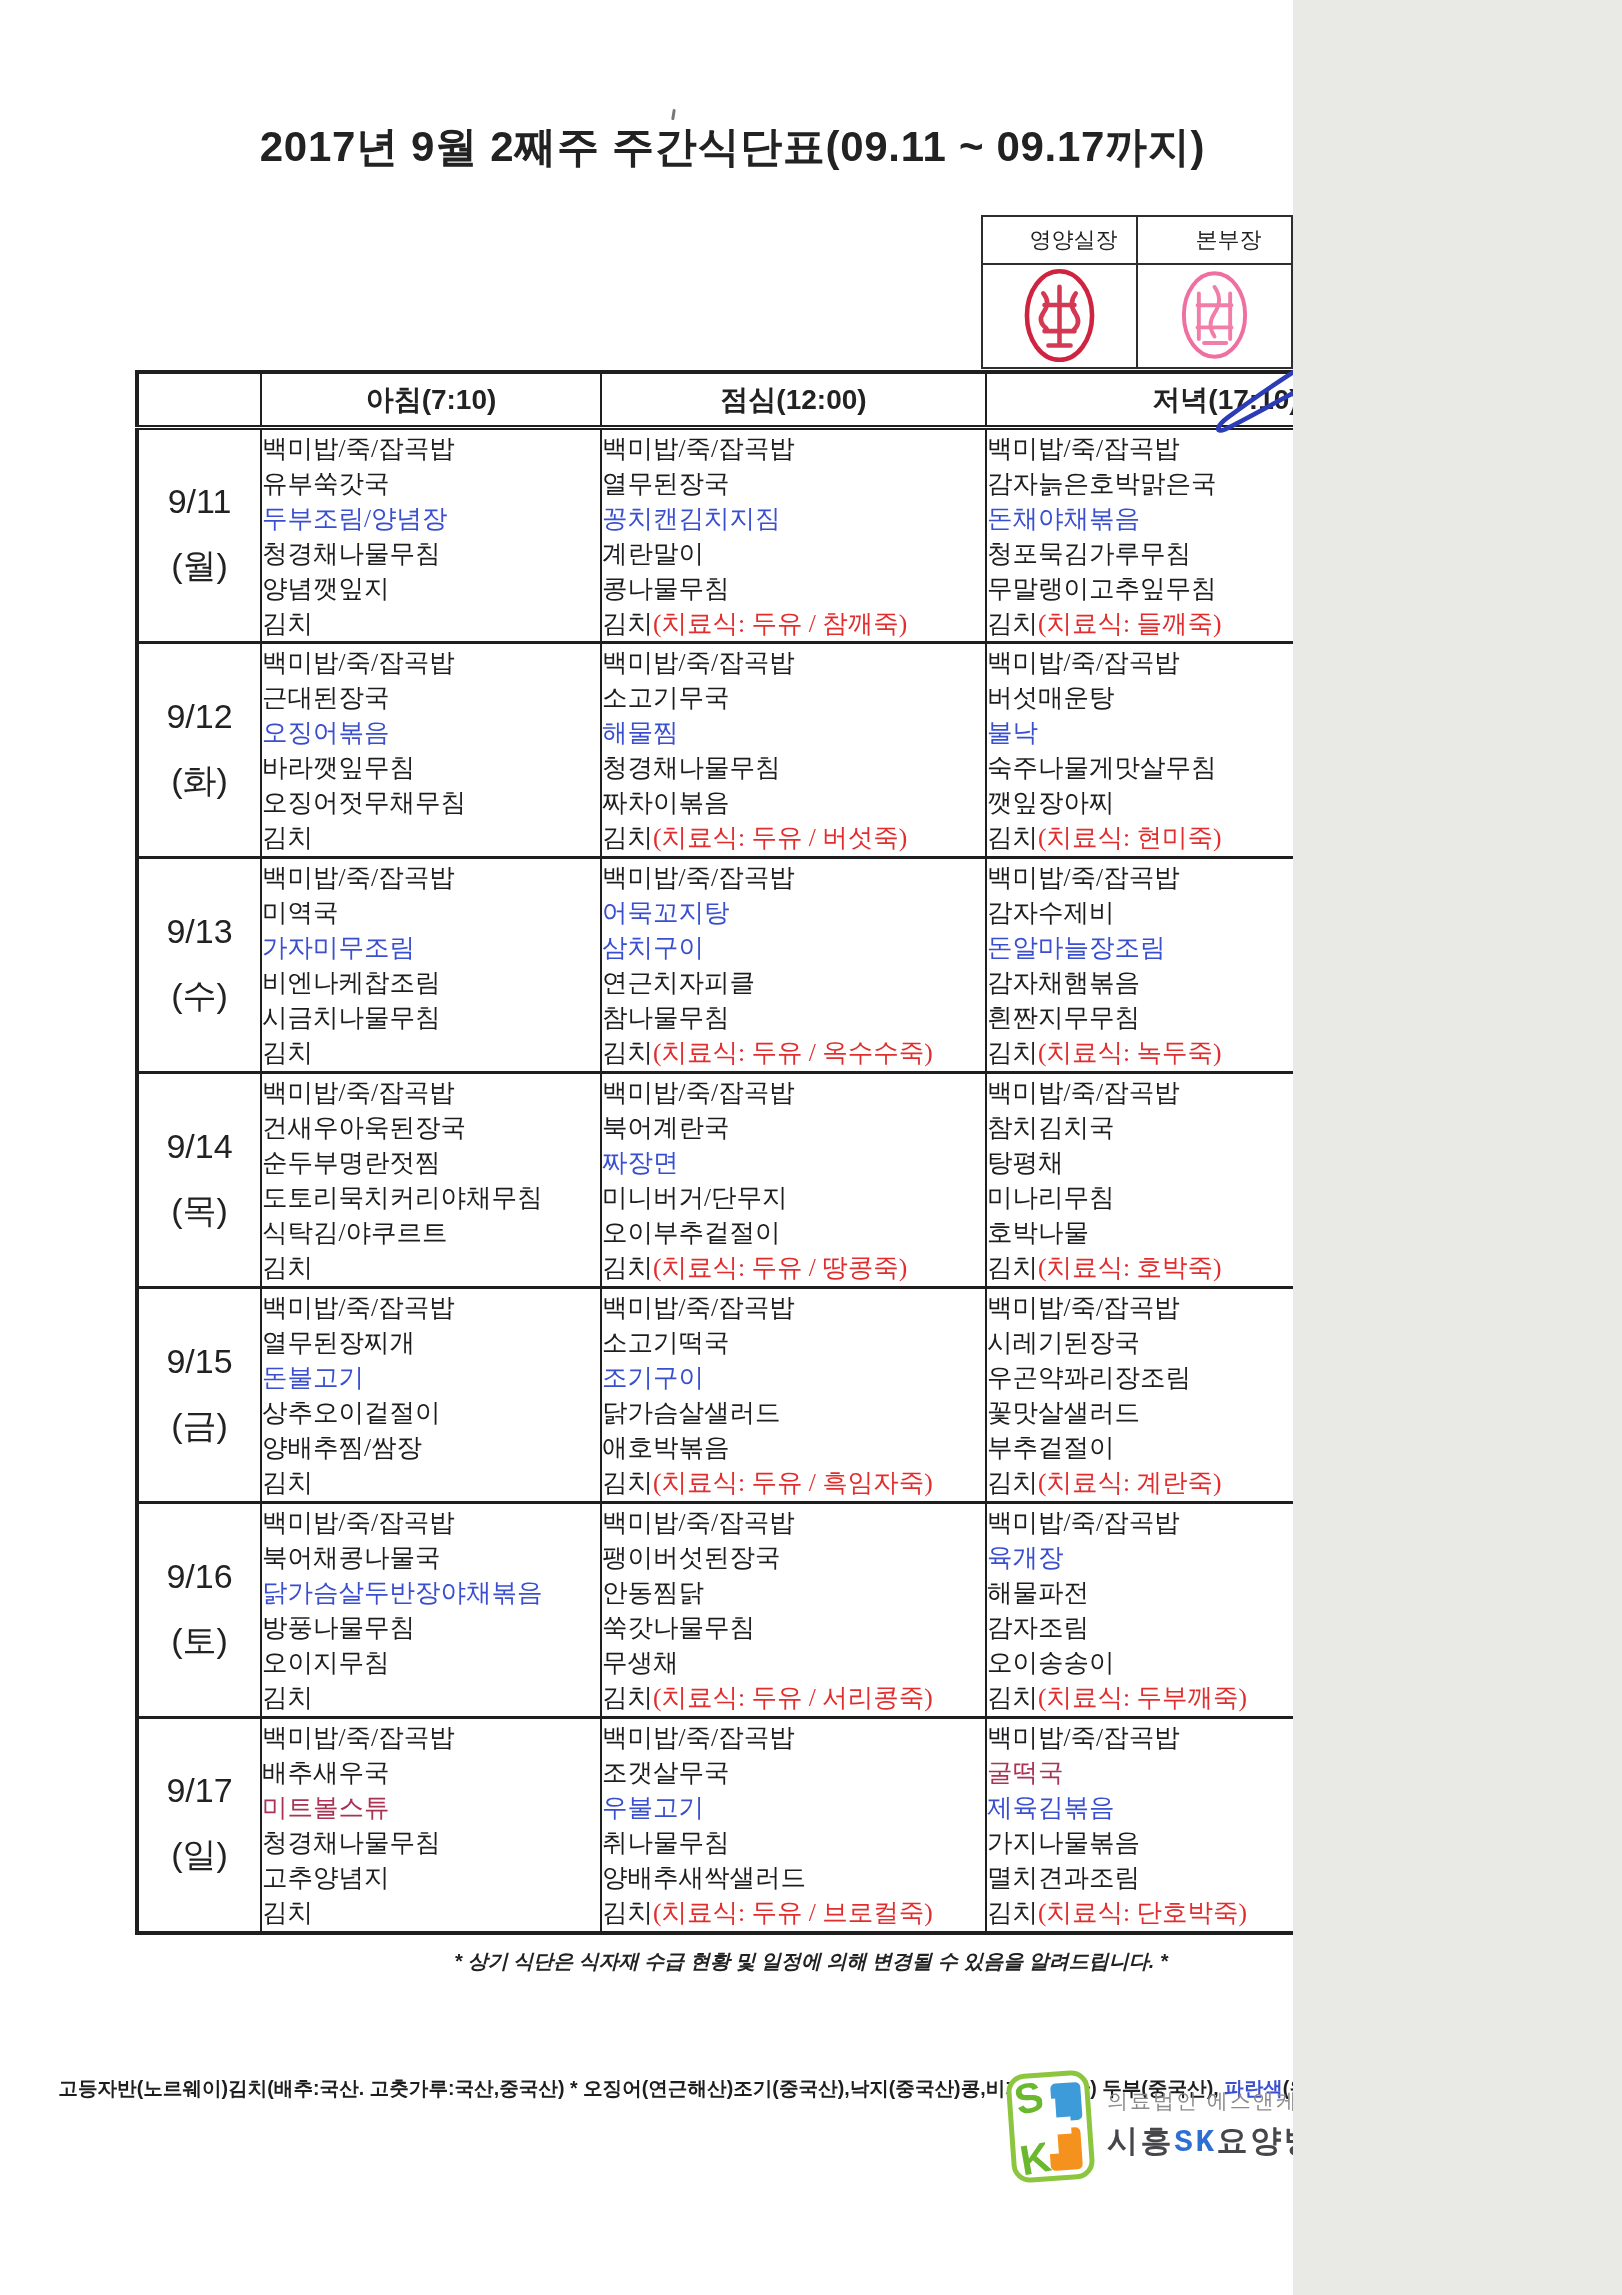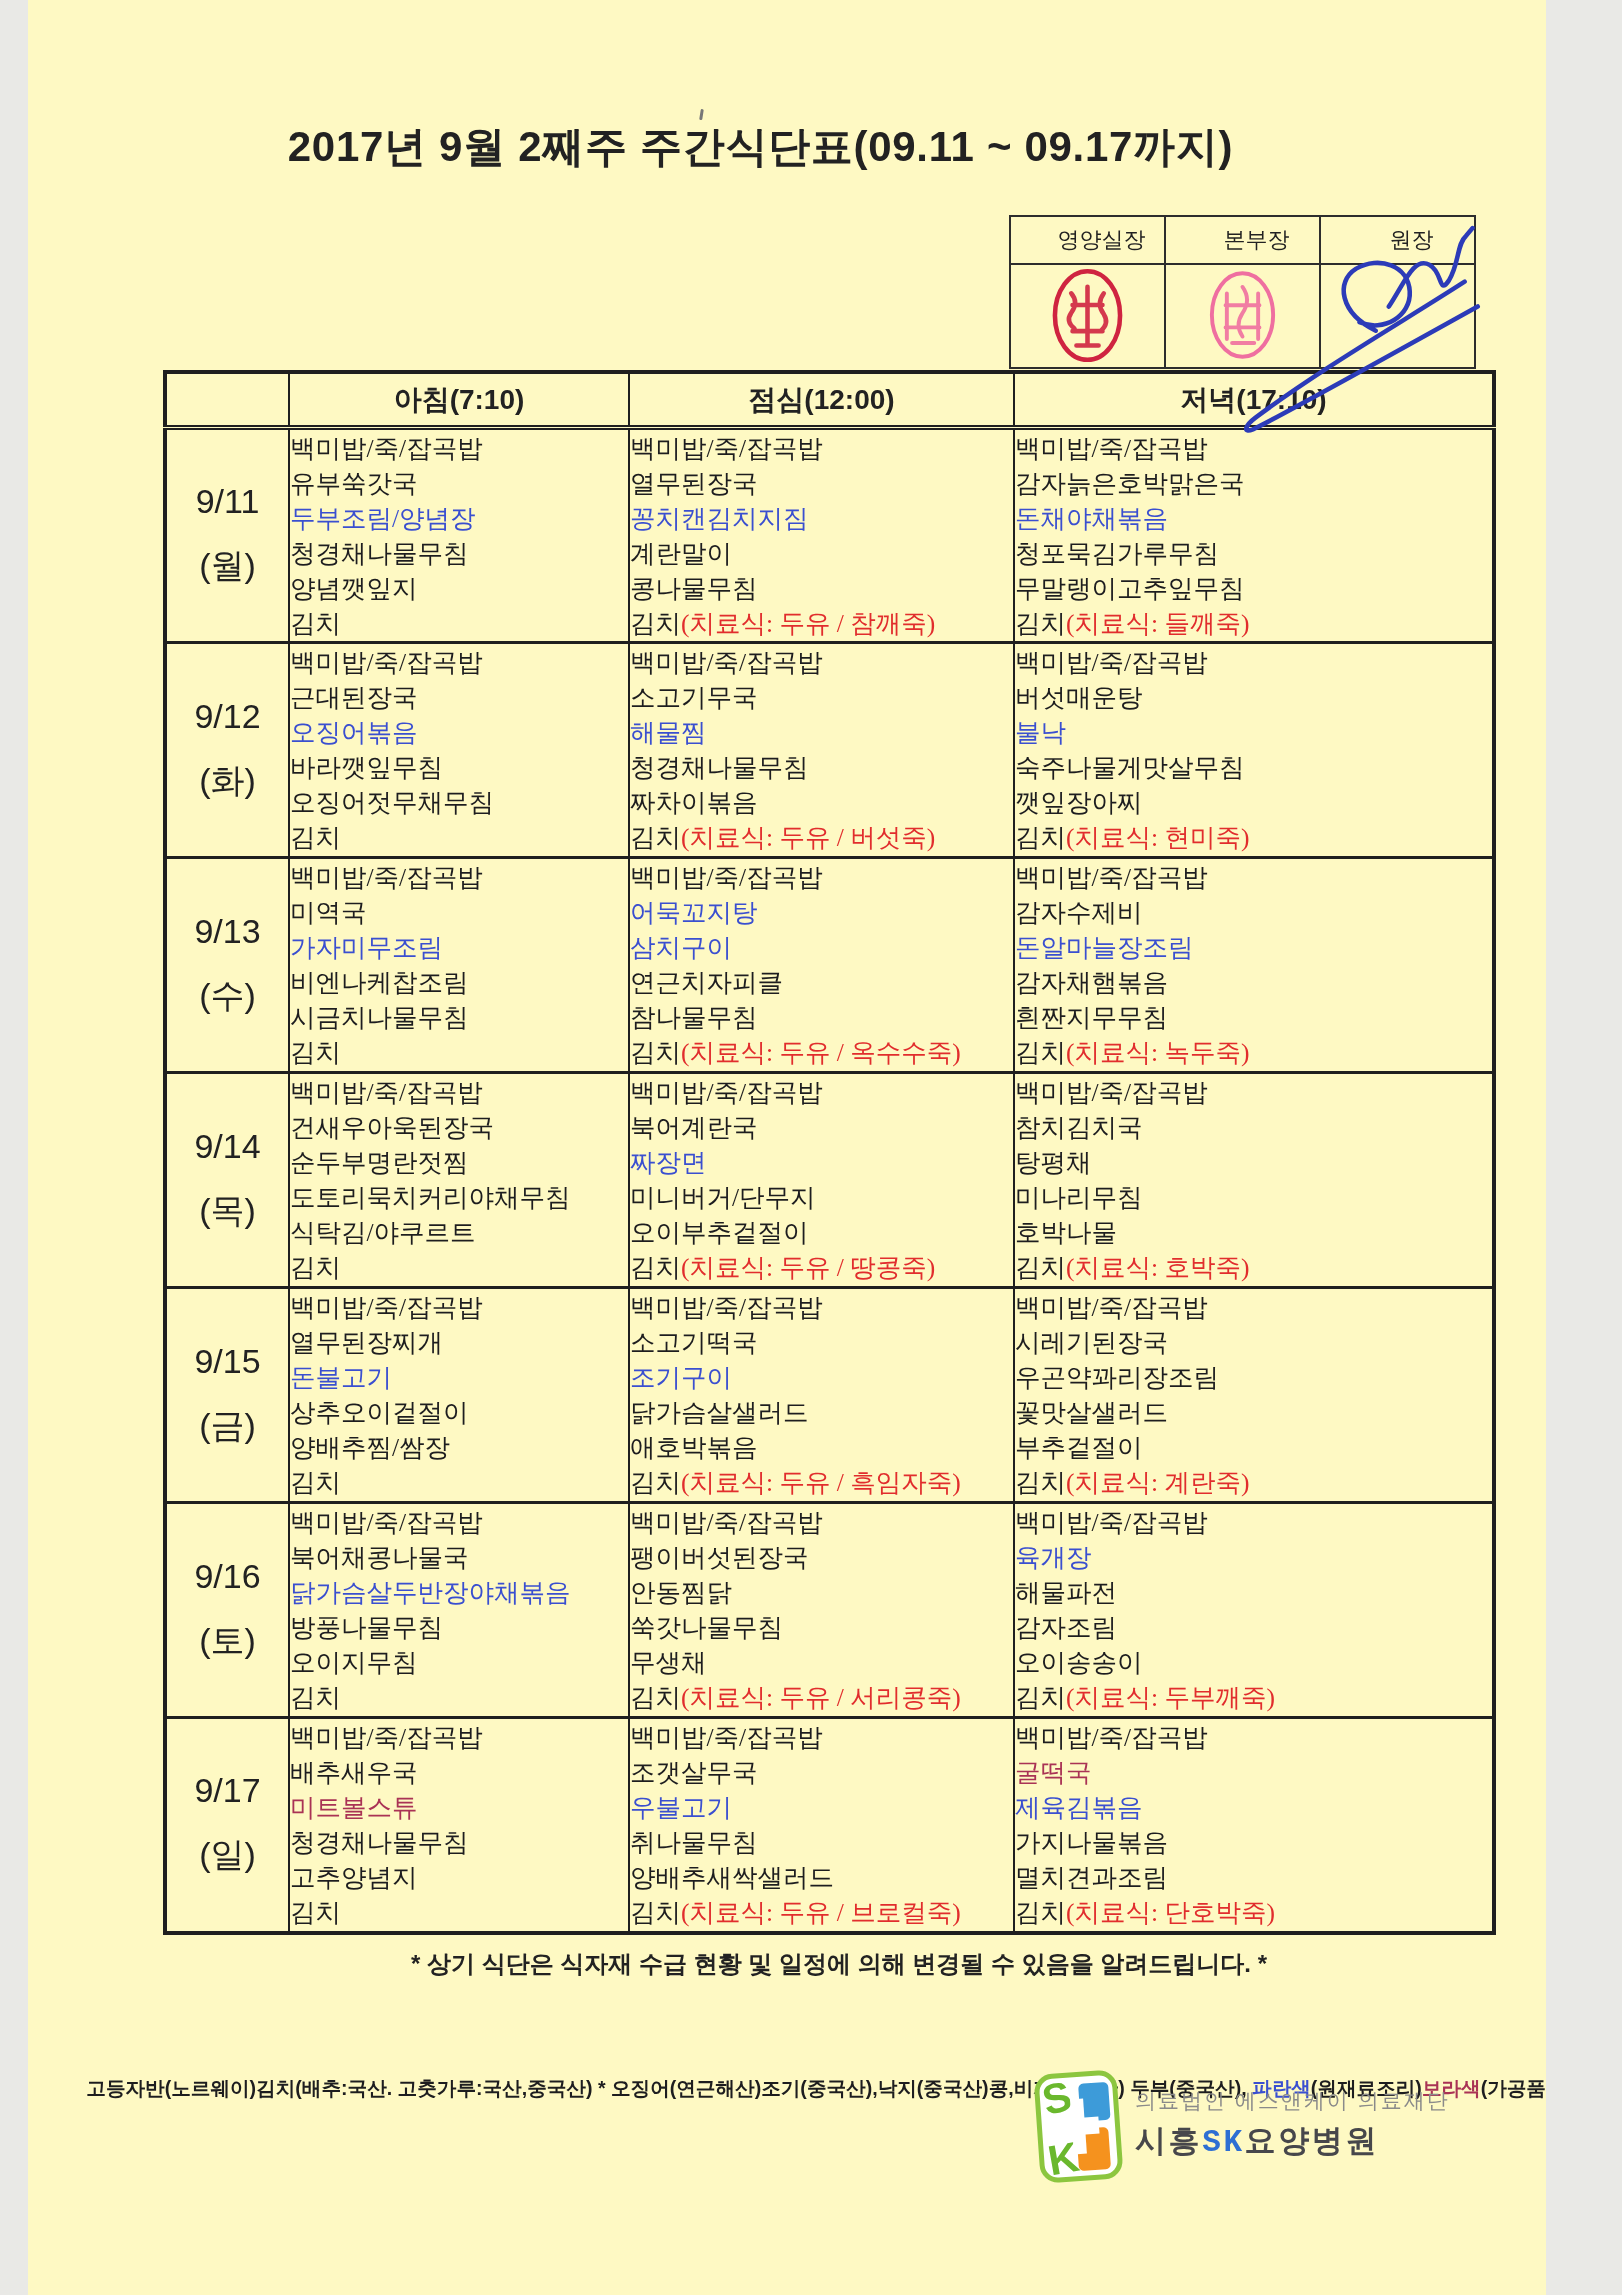--- a/index.html
+++ b/index.html
@@ -3,24 +3,23 @@
 <meta charset="utf-8">
 <style>
   :root{
     --ink:#1d1d1f; --blue:#3a4fd0; --red:#e12d2d; --purple:#a93355;
     --border:#1f1f1f; --stamp1:#cf2440; --stamp2:#ef6fa0; --sig:#2c3bb8;
     --logo-green:#8cc63f; --logo-blue:#3d9bd9; --logo-orange:#f5921e;
     --sk-blue:#2e6fd3; --gray-text:#8a8a8a; --name-gray:#47474b;
   }
   html,body{margin:0;padding:0;background:#e9e9e6;}
   .page{
-    position:relative; width:1518px; height:2295px; background:#fef9c3;
+    position:relative; width:1293px; height:2295px; background:#ffffff;
     font-family:"Liberation Sans","DejaVu Sans",sans-serif; color:var(--ink);
     overflow:hidden;
-    margin-left:28px;
   }
   
   .title{
     position:absolute; left:157px; top:119px; width:1151px;
     text-align:center; font-size:42px; font-weight:700; letter-spacing:0.7px;
     color:#222;
   }
   .artifact{position:absolute; left:672px; top:109px; width:2.6px; height:11px;
     background:#777; transform:rotate(9deg); border-radius:1.3px;}
   
@@ -52,21 +51,21 @@
   table.menu td:first-child{border-left:none;}
   .date-cell{text-align:center; font-size:34px; color:#222;}
   .date-num{margin-bottom:22px;}
   .meal-cell{text-align:left;font-family:Liberation Serif, serif;}
   .line{height:35px; line-height:35px; font-size:25.5px; white-space:nowrap;}
   .seg-k{color:var(--ink);} .seg-b{color:var(--blue);}
   .seg-r{color:var(--red);} .seg-p{color:var(--purple);}
   
   .note{position:absolute; left:0; width:1622px; text-align:center;
     font-weight:700; color:#222; white-space:nowrap;}
-  .note1{top:1948px; font-size:24px;}
+  .note1{top:1948px; font-size:20px;font-style:italic;}
   .note2{top:2016px; font-size:20px;}
   .note3{top:2075px; font-size:19.6px;}
   
   .logo-mark{
     position:absolute; left:1009px; top:2072px; width:73px; height:99px;
     border:5.9px solid var(--logo-green); border-radius:18.3px; background:#fff;
     transform:rotate(-4deg); overflow:hidden;
   }
   .logo-blue{position:absolute; right:5%; top:7%; width:42%; height:38%;
     background:var(--logo-blue); border-radius:5.2px;}

